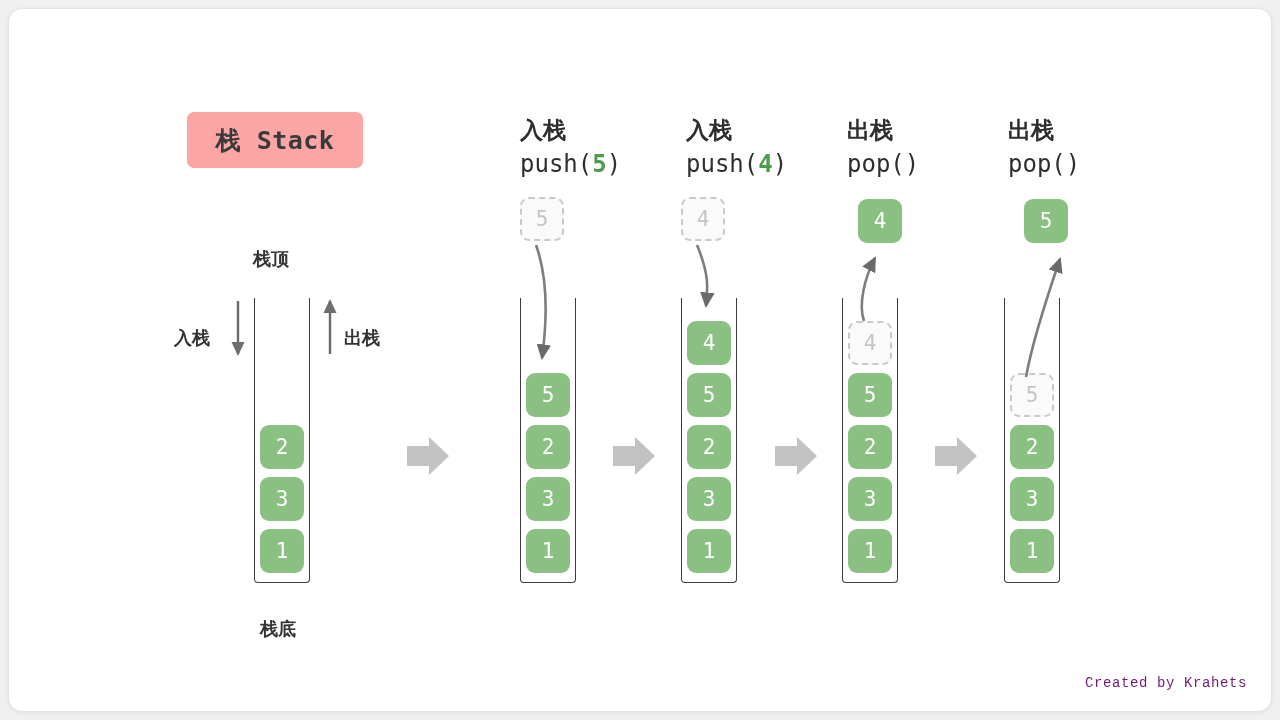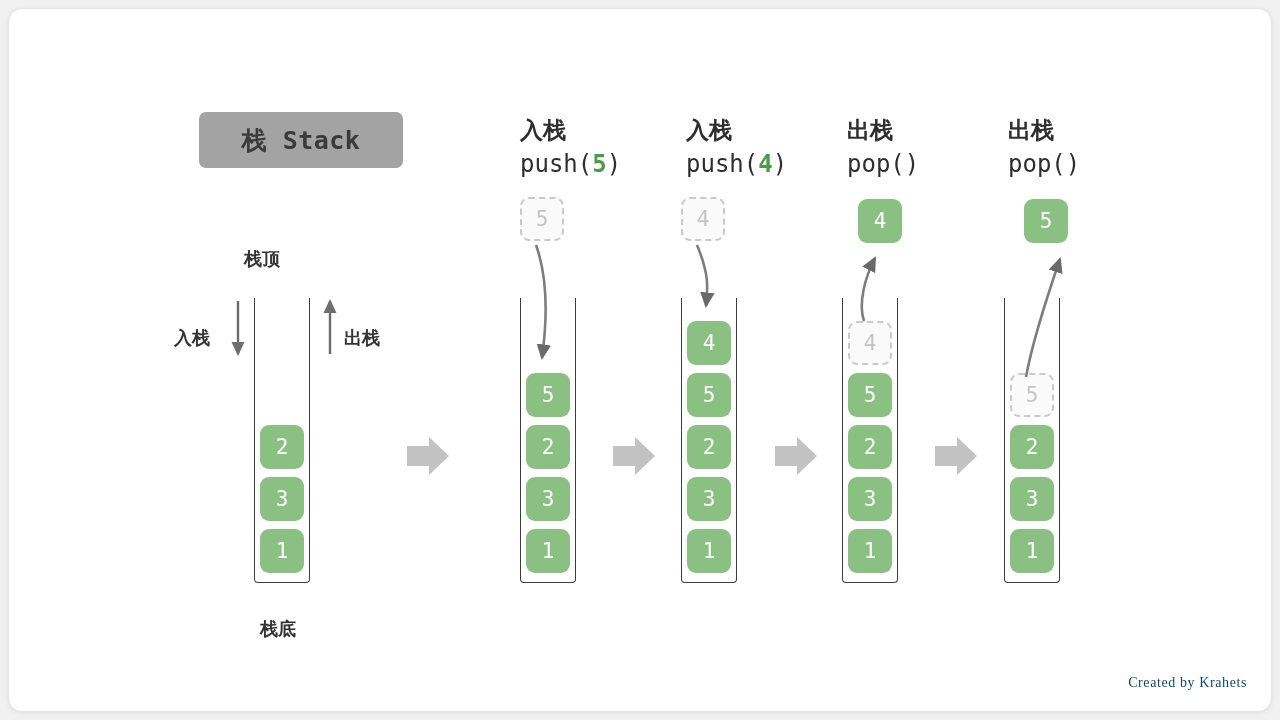--- a/index.html
+++ b/index.html
@@ -30,25 +30,25 @@
     position: absolute;
     left: 0;
     top: 0;
     width: 1264px;
     height: 704px;
   }
 
   
   .title-badge {
     position: absolute;
-    left: 190px;
+    left: 178px;
     top: 103px;
-    width: 204px;
+    width: 176px;
     height: 56px;
-    background: #a3a3a3;
+    background: #fca5a5;
     border-radius: 7px;
     display: flex;
     align-items: center;
     justify-content: center;
     font-family: "DejaVu Sans Mono", "Liberation Mono", monospace;
     font-size: 25px;
     font-weight: bold;
     color: #3a3a3a;
     letter-spacing: 0.5px;
   }
@@ -108,23 +108,23 @@
     font-size: 18px;
     font-weight: bold;
     color: #333333;
     white-space: nowrap;
   }
 
   .credit {
     position: absolute;
     right: 26px;
     bottom: 22px;
-    font-family: Liberation Serif, serif;
+    font-family: Liberation Mono, monospace;
     font-size: 14px;
-    color: #0c4a6e;
+    color: #701a75;
     letter-spacing: 0.6px;
   }
 
   svg.overlay {
     position: absolute;
     left: 0; top: 0;
     width: 1264px; height: 704px;
     pointer-events: none;
   }
 </style>
@@ -149,21 +149,21 @@
   <div class="col-head" style="left:838px; top:105px;">
     <div class="cn">出栈</div>
     <div class="code"><span>pop(</span><span class="arg"></span><span>)</span></div>
   </div>
 
   <div class="col-head" style="left:999px; top:105px;">
     <div class="cn">出栈</div>
     <div class="code"><span>pop(</span><span class="arg"></span><span>)</span></div>
   </div>
 
-  <div class="label" style="left:235px; top:238px;">栈顶</div>
+  <div class="label" style="left:244px; top:238px;">栈顶</div>
   <div class="label" style="left:165px; top:317px;">入栈</div>
   <div class="label" style="left:335px; top:317px;">出栈</div>
   <div class="label" style="left:251px; top:608px;font-family:Liberation Serif, serif;">栈底</div>
 
   <div class="stack-box" style="left:245px; top:289px; width:56px; height:285px;"></div>
   <div class="cell solid" style="left:251px; top:416px;">2</div>
   <div class="cell solid" style="left:251px; top:468px;">3</div>
   <div class="cell solid" style="left:251px; top:520px;">1</div>
 
   <div class="cell ghost" style="left:511px; top:188px;">5</div>

